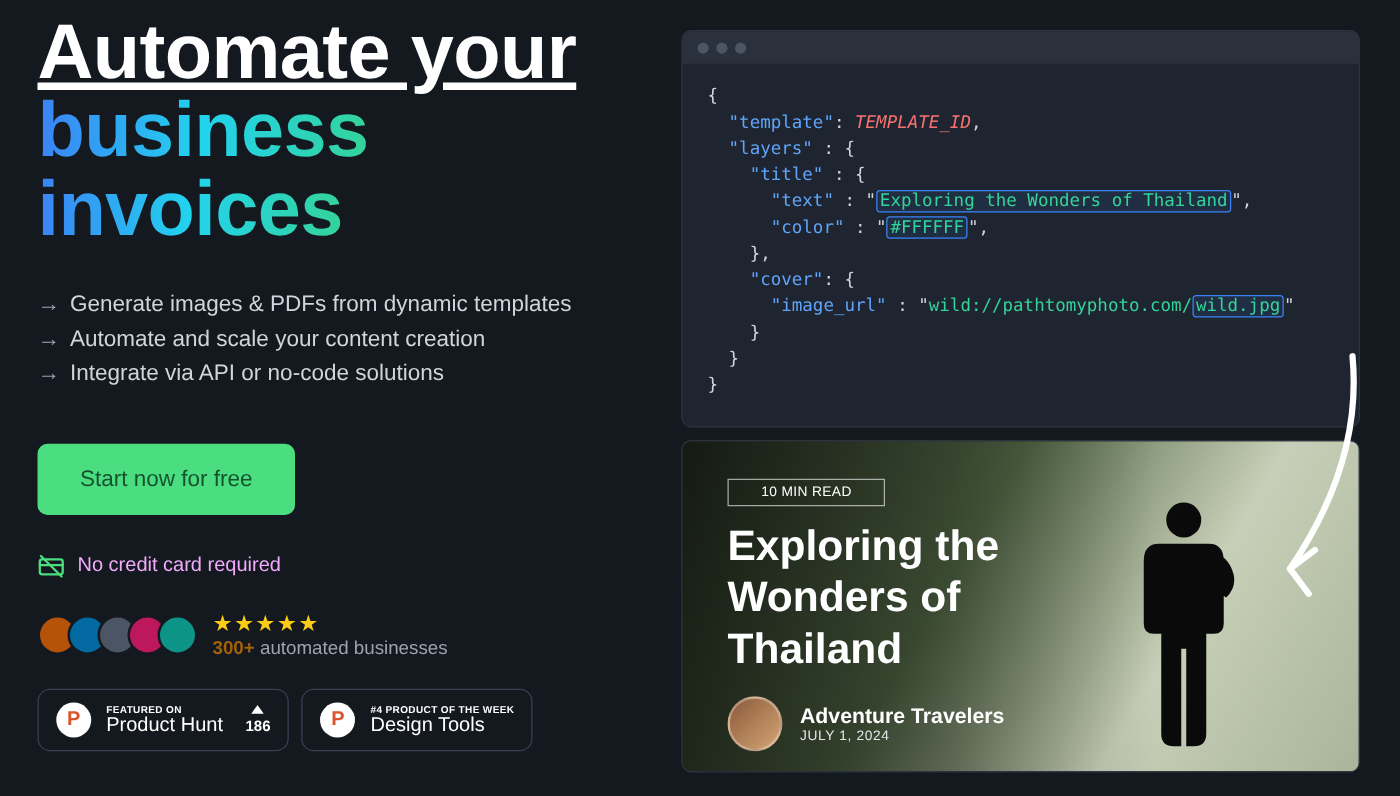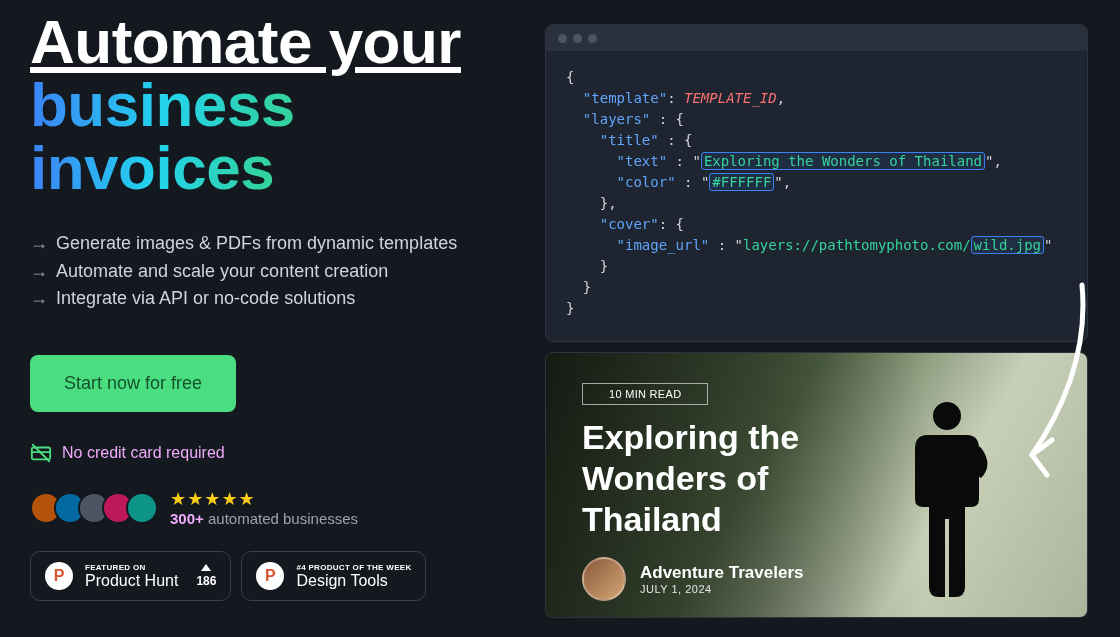--- a/index.html
+++ b/index.html
@@ -75,21 +75,21 @@
   .avatar {
     width: 32px; height: 32px; border-radius: 50%;
     border: 2px solid #14181f;
     margin-left: -8px;
     display: flex; align-items: center; justify-content: center;
     font-size: 11px; color: #fff;
   }
   .avatar:first-child { margin-left: 0; }
   .stars { color: #facc15; font-size: 18px; letter-spacing: 1px; }
   .social-text { color: #9ca3af; font-size: 15px; }
-  .social-text b { color: #f0abfc; font-weight: 600; }
+  .social-text b { color: #a16207; font-weight: 600; }
   .badges { display: flex; gap: 10px; }
   .badge {
     border: 1px solid #374151;
     border-radius: 10px;
     padding: 10px 14px;
     display: flex;
     align-items: center;
     gap: 12px;
   }
   .ph-icon {
@@ -260,21 +260,21 @@
       <div class="dot"></div>
     </div>
     <div class="code">{
   <span class="k">"template"</span>: <span class="ti">TEMPLATE_ID</span>,
   <span class="k">"layers"</span> : {
     <span class="k">"title"</span> : {
       <span class="k">"text"</span> : "<span class="v hl">Exploring the Wonders of Thailand</span>",
       <span class="k">"color"</span> : "<span class="v hl">#FFFFFF</span>",
     },
     <span class="k">"cover"</span>: {
-      <span class="k">"image_url"</span> : "<span class="v">layers://pathtomyphoto.com/</span><span class="v hl">wild.jpg</span>"
+      <span class="k">"image_url"</span> : "<span class="v">wild://pathtomyphoto.com/</span><span class="v hl">wild.jpg</span>"
     }
   }
 }</div>
   </div>
 
   <div class="preview">
     <svg class="person" viewBox="0 0 120 220">
       <path fill="#0a0a0a" d="M60 15 a14 14 0 1 1 0 28 a14 14 0 1 1 0 -28 M40 48 h40 q12 0 12 14 v50 q0 8 -8 8 h-6 v80 q0 10 -10 10 h-6 v-78 h-4 v78 h-6 q-10 0 -10 -10 v-80 h-6 q-8 0 -8 -8 v-50 q0 -14 12 -14 Z M82 55 q14 2 18 18 q2 10 -6 18 q-6 -2 -10 -14 Z"></path>
     </svg>
     <div class="preview-inner">

